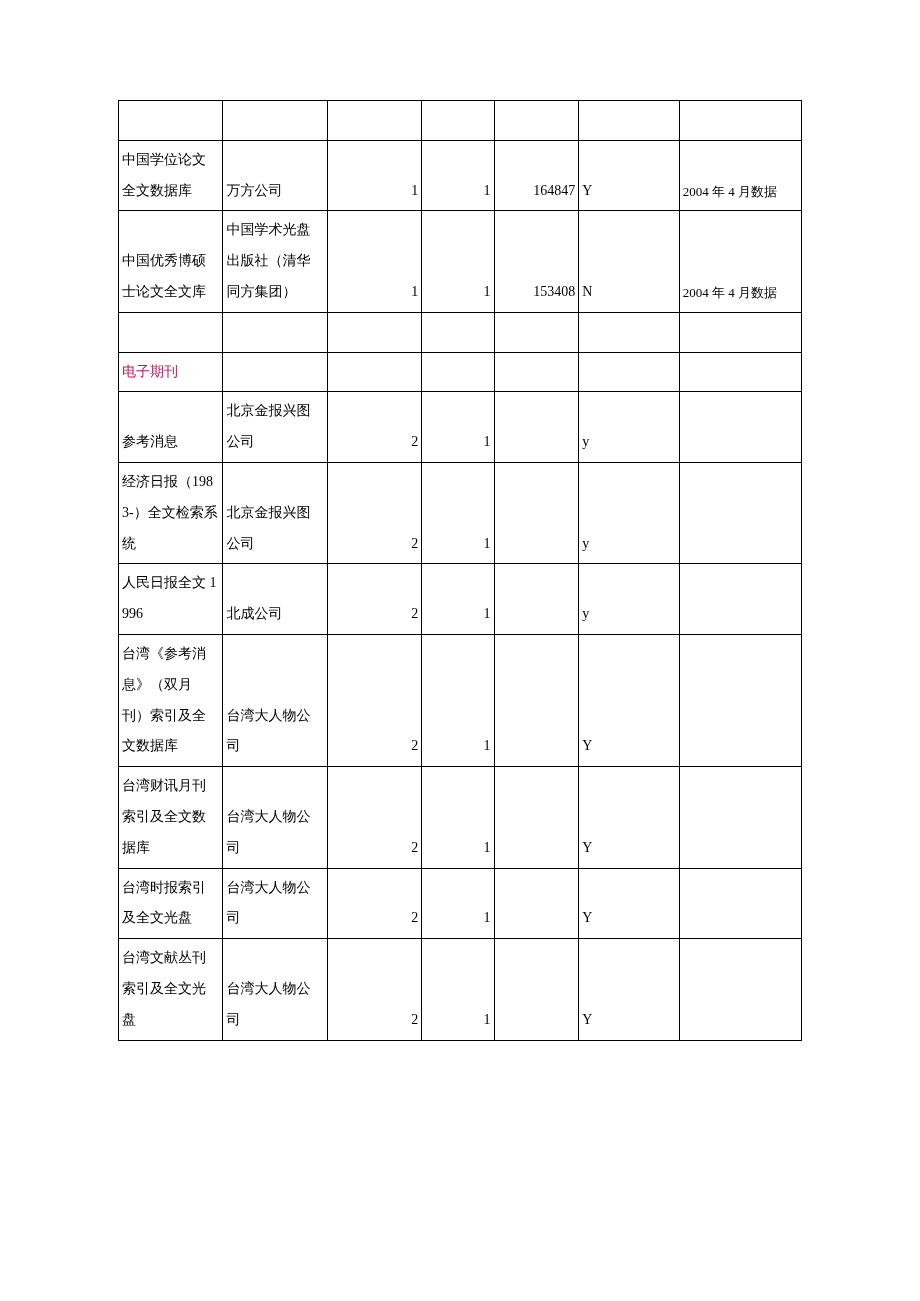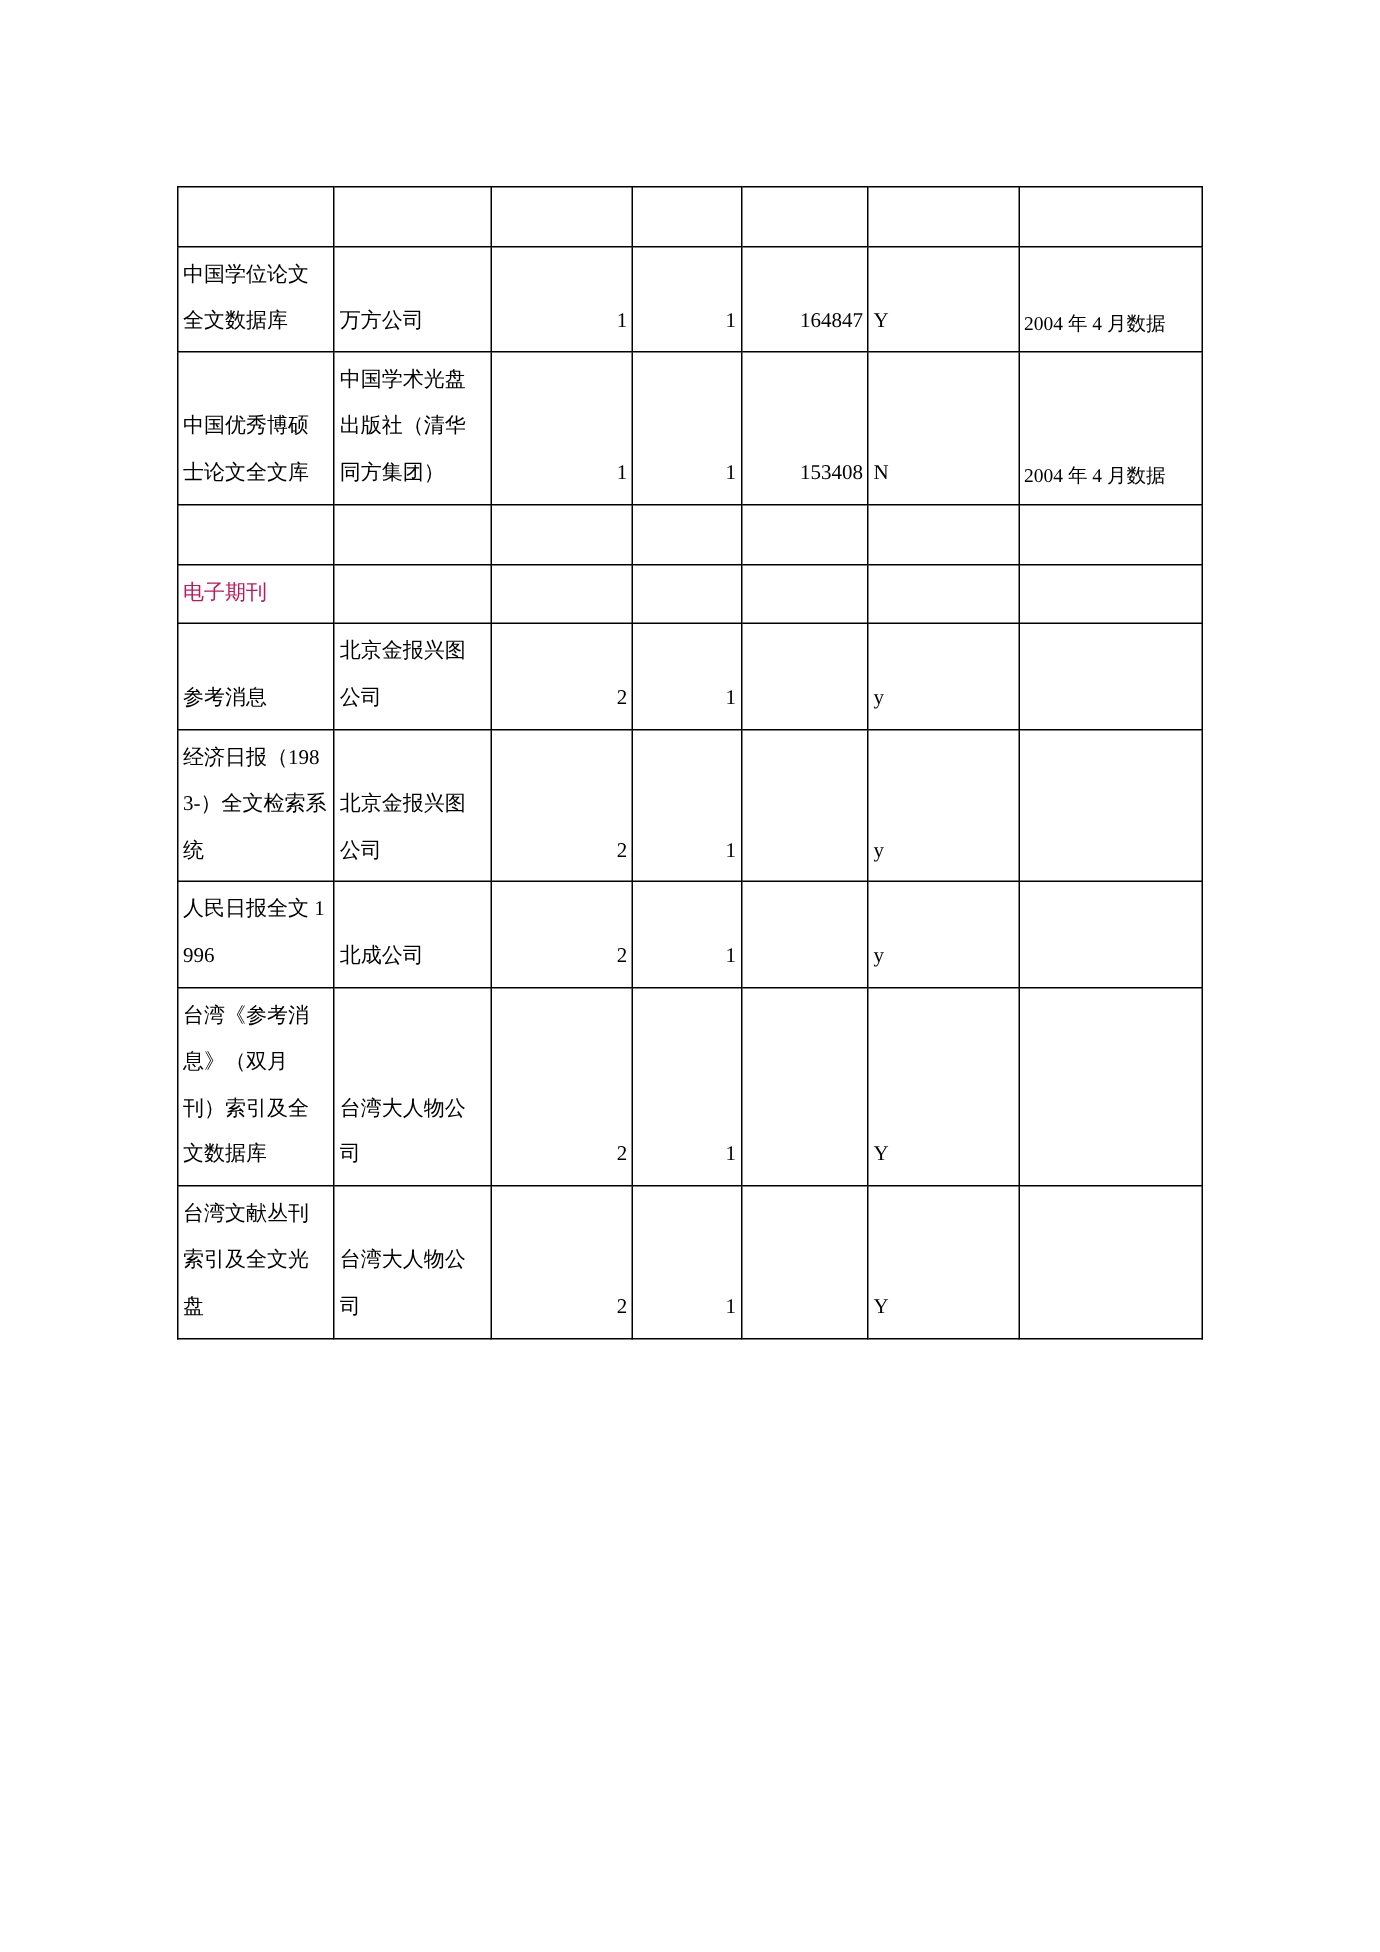--- a/index.html
+++ b/index.html
@@ -7,21 +7,20 @@
       padding: 0;
       background: #ffffff;
       font-family: "SimSun", "宋体", serif;
       display: flex;
       justify-content: center;
     }
     .page {
       width: 920px;
       padding: 100px 118px 150px 118px;
       box-sizing: border-box;
-      margin-top: 24px;
     }
     table {
       border-collapse: collapse;
       width: 100%;
       table-layout: fixed;
     }
     td {
       border: 1px solid #000;
       vertical-align: bottom;
       padding: 4px 3px;
@@ -131,20 +130,38 @@
         <tr>
           <td class="">台湾《参考消息》（双月刊）索引及全文数据库</td>
           <td class="">台湾大人物公司</td>
           <td class="num">2</td>
           <td class="num">1</td>
           <td class="num">&nbsp;</td>
           <td class="">Y</td>
           <td class="small-time">&nbsp;</td>
         </tr>
         <tr>
+          <td class="">台湾财讯月刊索引及全文数据库</td>
+          <td class="">台湾大人物公司</td>
+          <td class="num">2</td>
+          <td class="num">1</td>
+          <td class="num">&nbsp;</td>
+          <td class="">Y</td>
+          <td class="small-time">&nbsp;</td>
+        </tr>
+        <tr>
+          <td class="">台湾时报索引及全文光盘</td>
+          <td class="">台湾大人物公司</td>
+          <td class="num">2</td>
+          <td class="num">1</td>
+          <td class="num">&nbsp;</td>
+          <td class="">Y</td>
+          <td class="small-time">&nbsp;</td>
+        </tr>
+        <tr>
           <td class="">台湾文献丛刊索引及全文光盘</td>
           <td class="">台湾大人物公司</td>
           <td class="num">2</td>
           <td class="num">1</td>
           <td class="num">&nbsp;</td>
           <td class="">Y</td>
           <td class="small-time">&nbsp;</td>
         </tr>
       </tbody>
   </table>

